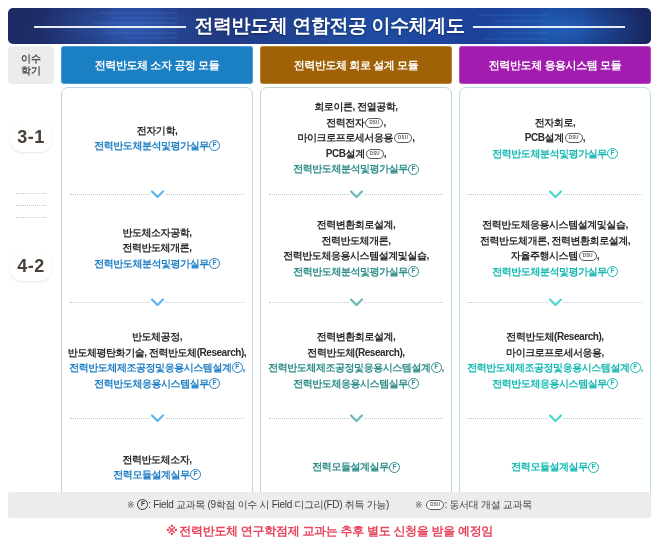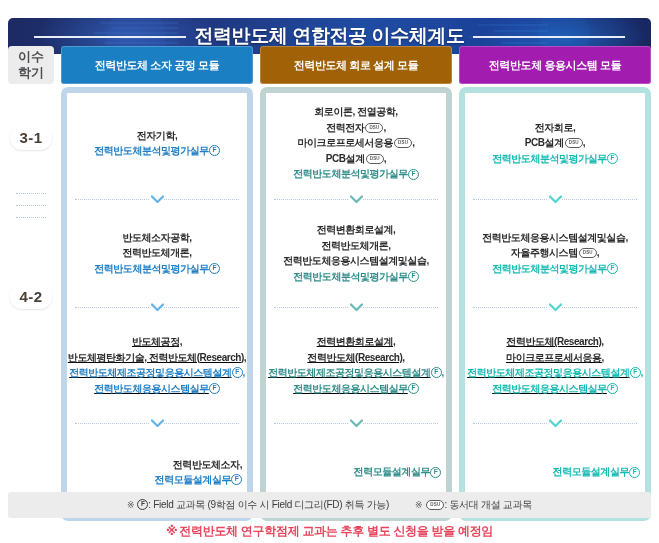--- a/index.html
+++ b/index.html
@@ -7,21 +7,21 @@
     width:659px;height:543px;
     background:#ffffff;
     font-family:"Liberation Sans","DejaVu Sans",sans-serif;
     overflow:hidden;
     -webkit-font-smoothing:antialiased;
   }
   .page{position:relative;width:659px;height:543px;}
 
   
   .banner{
-    position:absolute;left:8px;top:18px;width:643px;height:36px;
+    position:absolute;left:8px;top:8px;width:643px;height:36px;
     border-radius:5px;
     background:
       radial-gradient(ellipse 130px 60px at 120px 18px, rgba(60,120,220,.55), rgba(60,120,220,0) 70%),
       radial-gradient(ellipse 120px 50px at 555px 20px, rgba(40,130,230,.50), rgba(40,130,230,0) 70%),
       linear-gradient(100deg,#1d2a63 0%,#20357c 28%,#1f4da3 55%,#1b3f96 78%,#18265e 100%);
     overflow:hidden;
   }
   .banner .streaks{position:absolute;inset:0;opacity:.55;}
   .banner .line{
     position:absolute;top:50%;height:2px;
@@ -43,72 +43,72 @@
     position:absolute;left:8px;top:46px;width:643px;
     display:flex;gap:7px;
   }
   .col-sem{width:46px;flex:0 0 46px;}
   .col-mod{flex:1 1 0;min-width:0;}
 
   
   .sem-head{
     height:38px;border-radius:4px;background:#ececed;
     display:flex;flex-direction:column;align-items:center;justify-content:center;
-    color:#4c4c50;font-size:13px;font-weight:bold;line-height:1.25;
+    color:#4c4c50;font-size:10px;font-weight:bold;line-height:1.25;
   }
   
   .mod-head{
     height:38px;border-radius:3px;
     display:flex;align-items:center;justify-content:center;
     color:#ffffff;font-size:11px;font-weight:bold;letter-spacing:-0.4px;
     box-shadow:inset 0 0 0 1px rgba(255,255,255,.22);
   }
 
   
   .sem-body{
     margin-top:3px;display:flex;flex-direction:column;
   }
   .mod-body{
     margin-top:3px;
-    border:6px solid #15803d;
+    border:1px solid #15803d;
     border-radius:7px;
     background:#ffffff;
     display:flex;flex-direction:column;
   }
   .mod-body.c1{border-color:#bfd6ea;}
   .mod-body.c2{border-color:#bfd4d2;}
   .mod-body.c3{border-color:#b4e2e0;}
 
   
   .sem-cell{
     display:flex;align-items:center;justify-content:center;
   }
   .pill{
     background:#ffffff;border-radius:12px;
     padding:4px 0;width:42px;text-align:center;
-    color:#4a4136;font-size:15px;font-weight:bold;letter-spacing:.5px;
+    color:#4a4136;font-size:18px;font-weight:bold;letter-spacing:.5px;
     box-shadow:0 1px 2px rgba(0,0,0,.10);
   }
 
   .cell{
     display:flex;flex-direction:column;align-items:center;justify-content:center;
     text-align:center;padding:6px 5px;box-sizing:border-box;
     line-height:1.55;font-size:10px;letter-spacing:-0.45px;
   }
   .cell .ln{white-space:nowrap;}
   .plain{color:#2b2b2b;font-weight:bold;}
   .hi1{color:#1f7ec4;font-weight:bold;}
   .hi2{color:#2f8d8a;font-weight:bold;}
   .hi3{color:#14b9b2;font-weight:bold;}
 
   
   .r0{height:100px;}
   .r1{height:96px;}
-  .r2{height:104px;text-decoration:underline;}
-  .r3{height:86px;align-items:flex-end;}
+  .r2{height:104px;}
+  .r3{height:86px;}
 
   
   .sep{position:relative;height:12px;}
   .sep::before{
     content:"";position:absolute;left:8px;right:8px;top:50%;
     border-top:1px dotted #b9c8d6;
   }
   .sep .chev{
     position:absolute;left:50%;top:50%;transform:translate(-50%,-50%);
     width:14px;height:10px;background:#fff;
@@ -301,20 +301,21 @@
           </div>
         <div class="sep">
           <span class="chev">
             <svg width="13" height="9" viewBox="0 0 13 9">
                 <path d="M1 1.5 L6.5 7 L12 1.5" fill="none" stroke="#4fd6d0" stroke-width="2.2" stroke-linecap="round" stroke-linejoin="round"></path>
               </svg>
           </span>
         </div>
         <div class="cell r1">
             <div class="ln plain"><span>전력반도체응용시스템설계및실습,</span></div>
+            <div class="ln plain"><span>전력반도체개론, 전력변환회로설계,</span></div>
             <div class="ln plain"><span>자율주행시스템</span><span class="badge-dsu">DSU</span><span>,</span></div>
             <div class="ln hi3"><span>전력반도체분석및평가실무</span><span class="badge-f">F</span></div>
           </div>
         <div class="sep">
           <span class="chev">
             <svg width="13" height="9" viewBox="0 0 13 9">
                 <path d="M1 1.5 L6.5 7 L12 1.5" fill="none" stroke="#4fd6d0" stroke-width="2.2" stroke-linecap="round" stroke-linejoin="round"></path>
               </svg>
           </span>
         </div>

